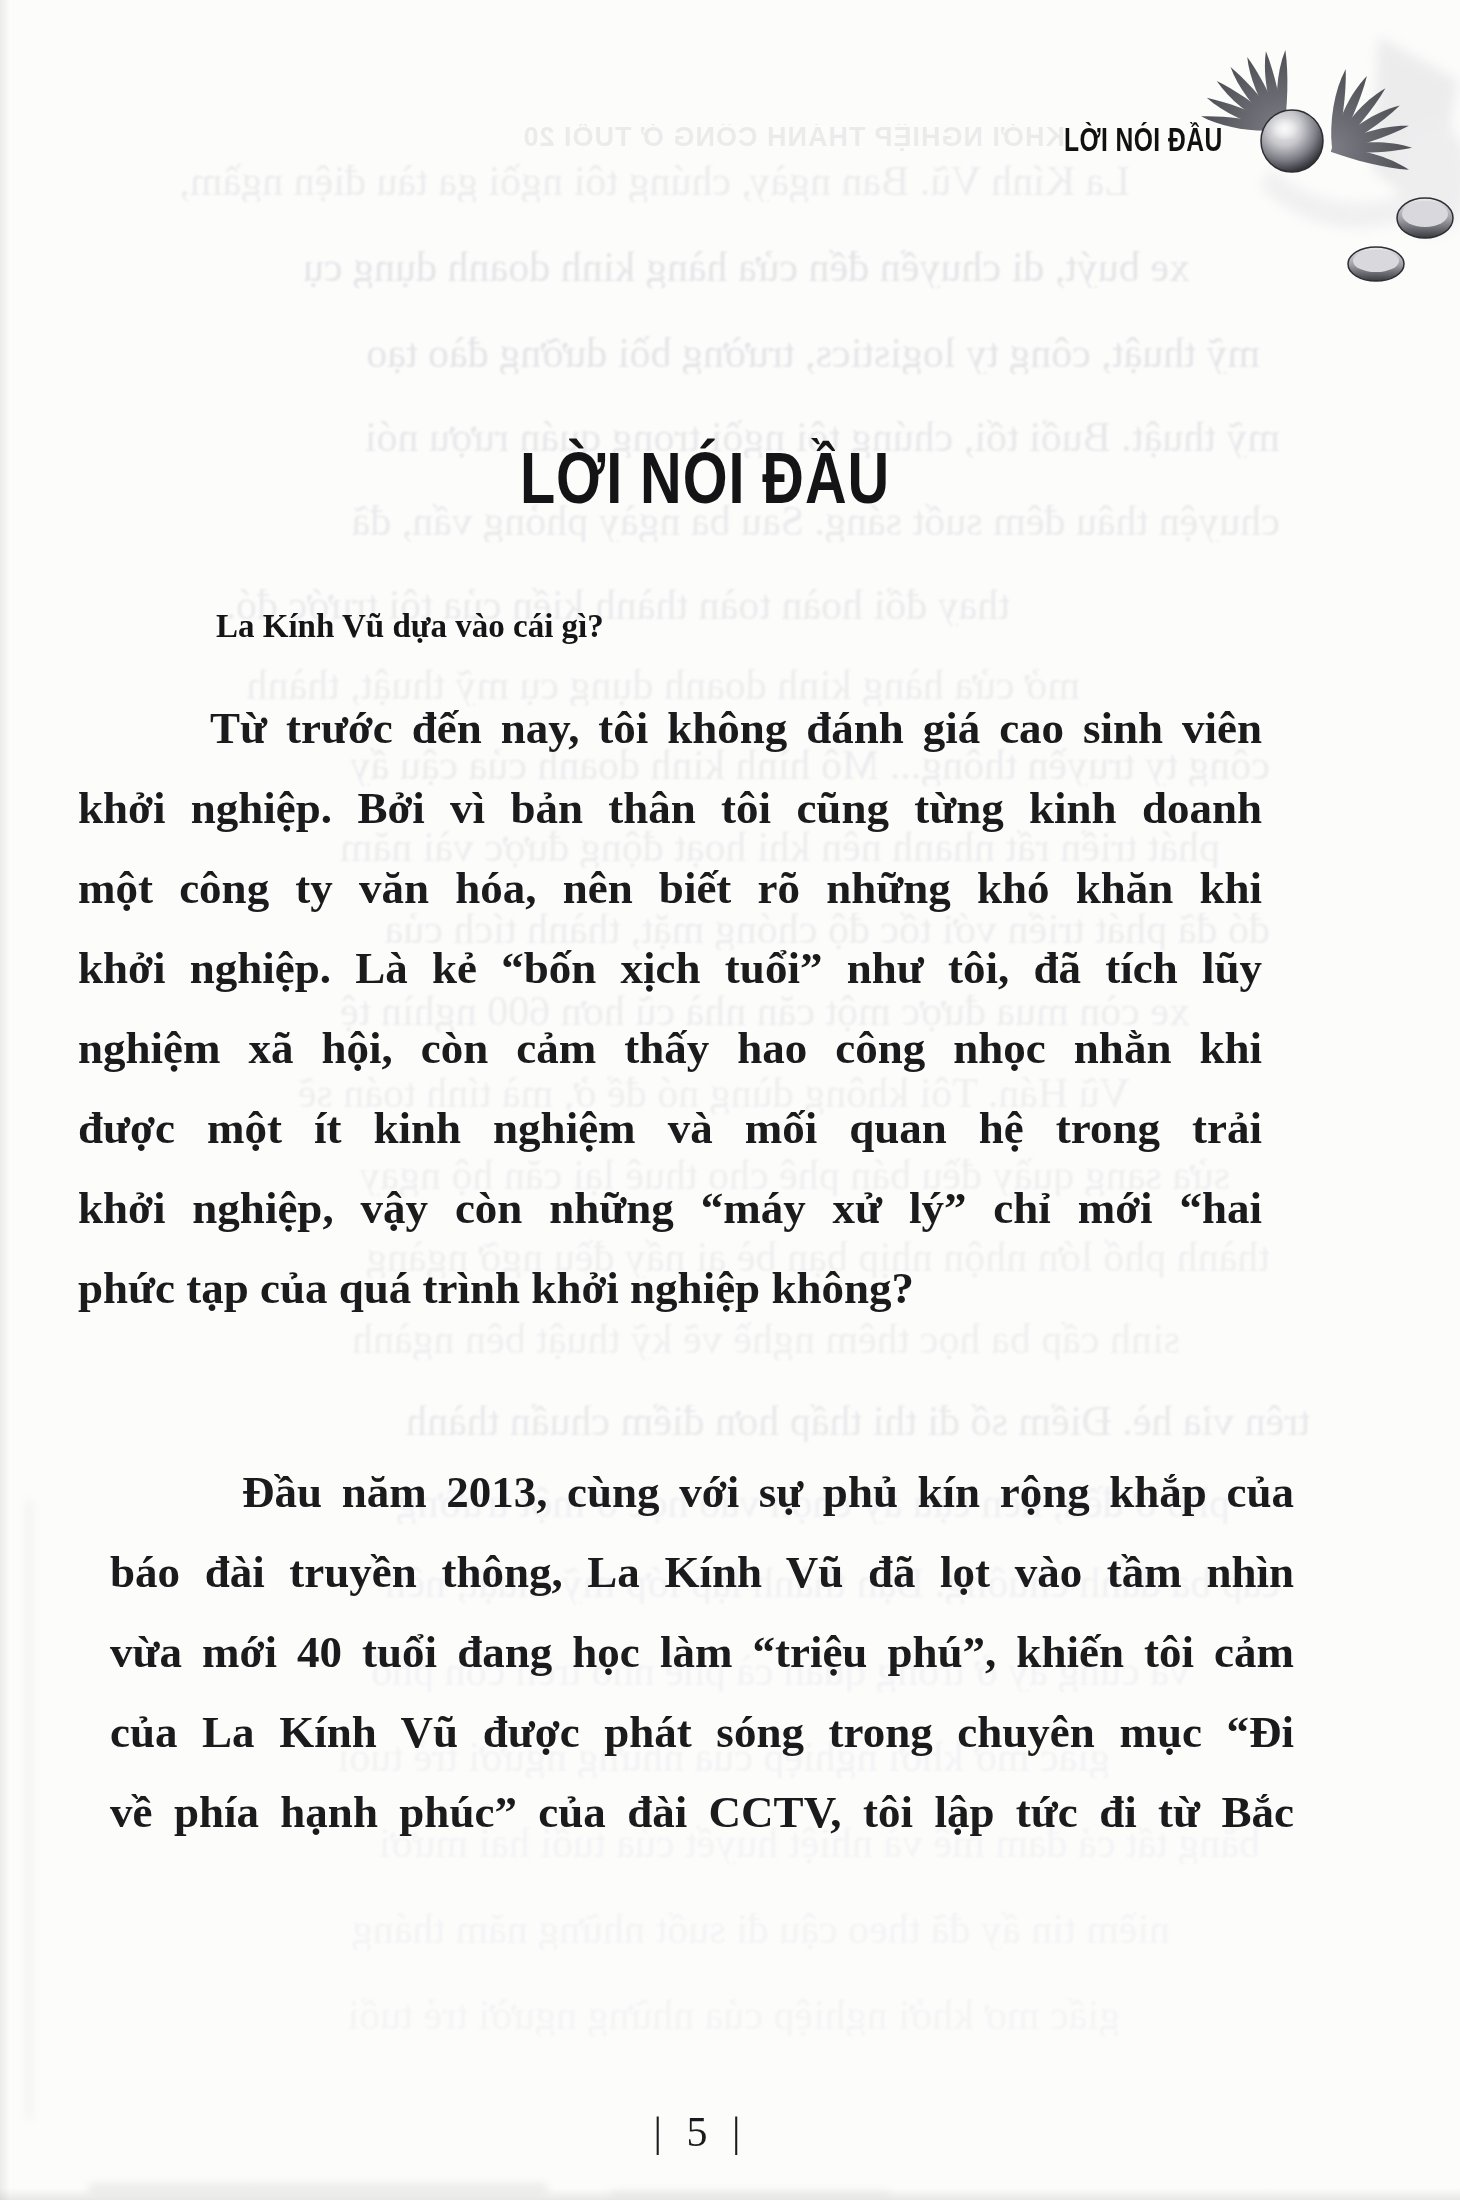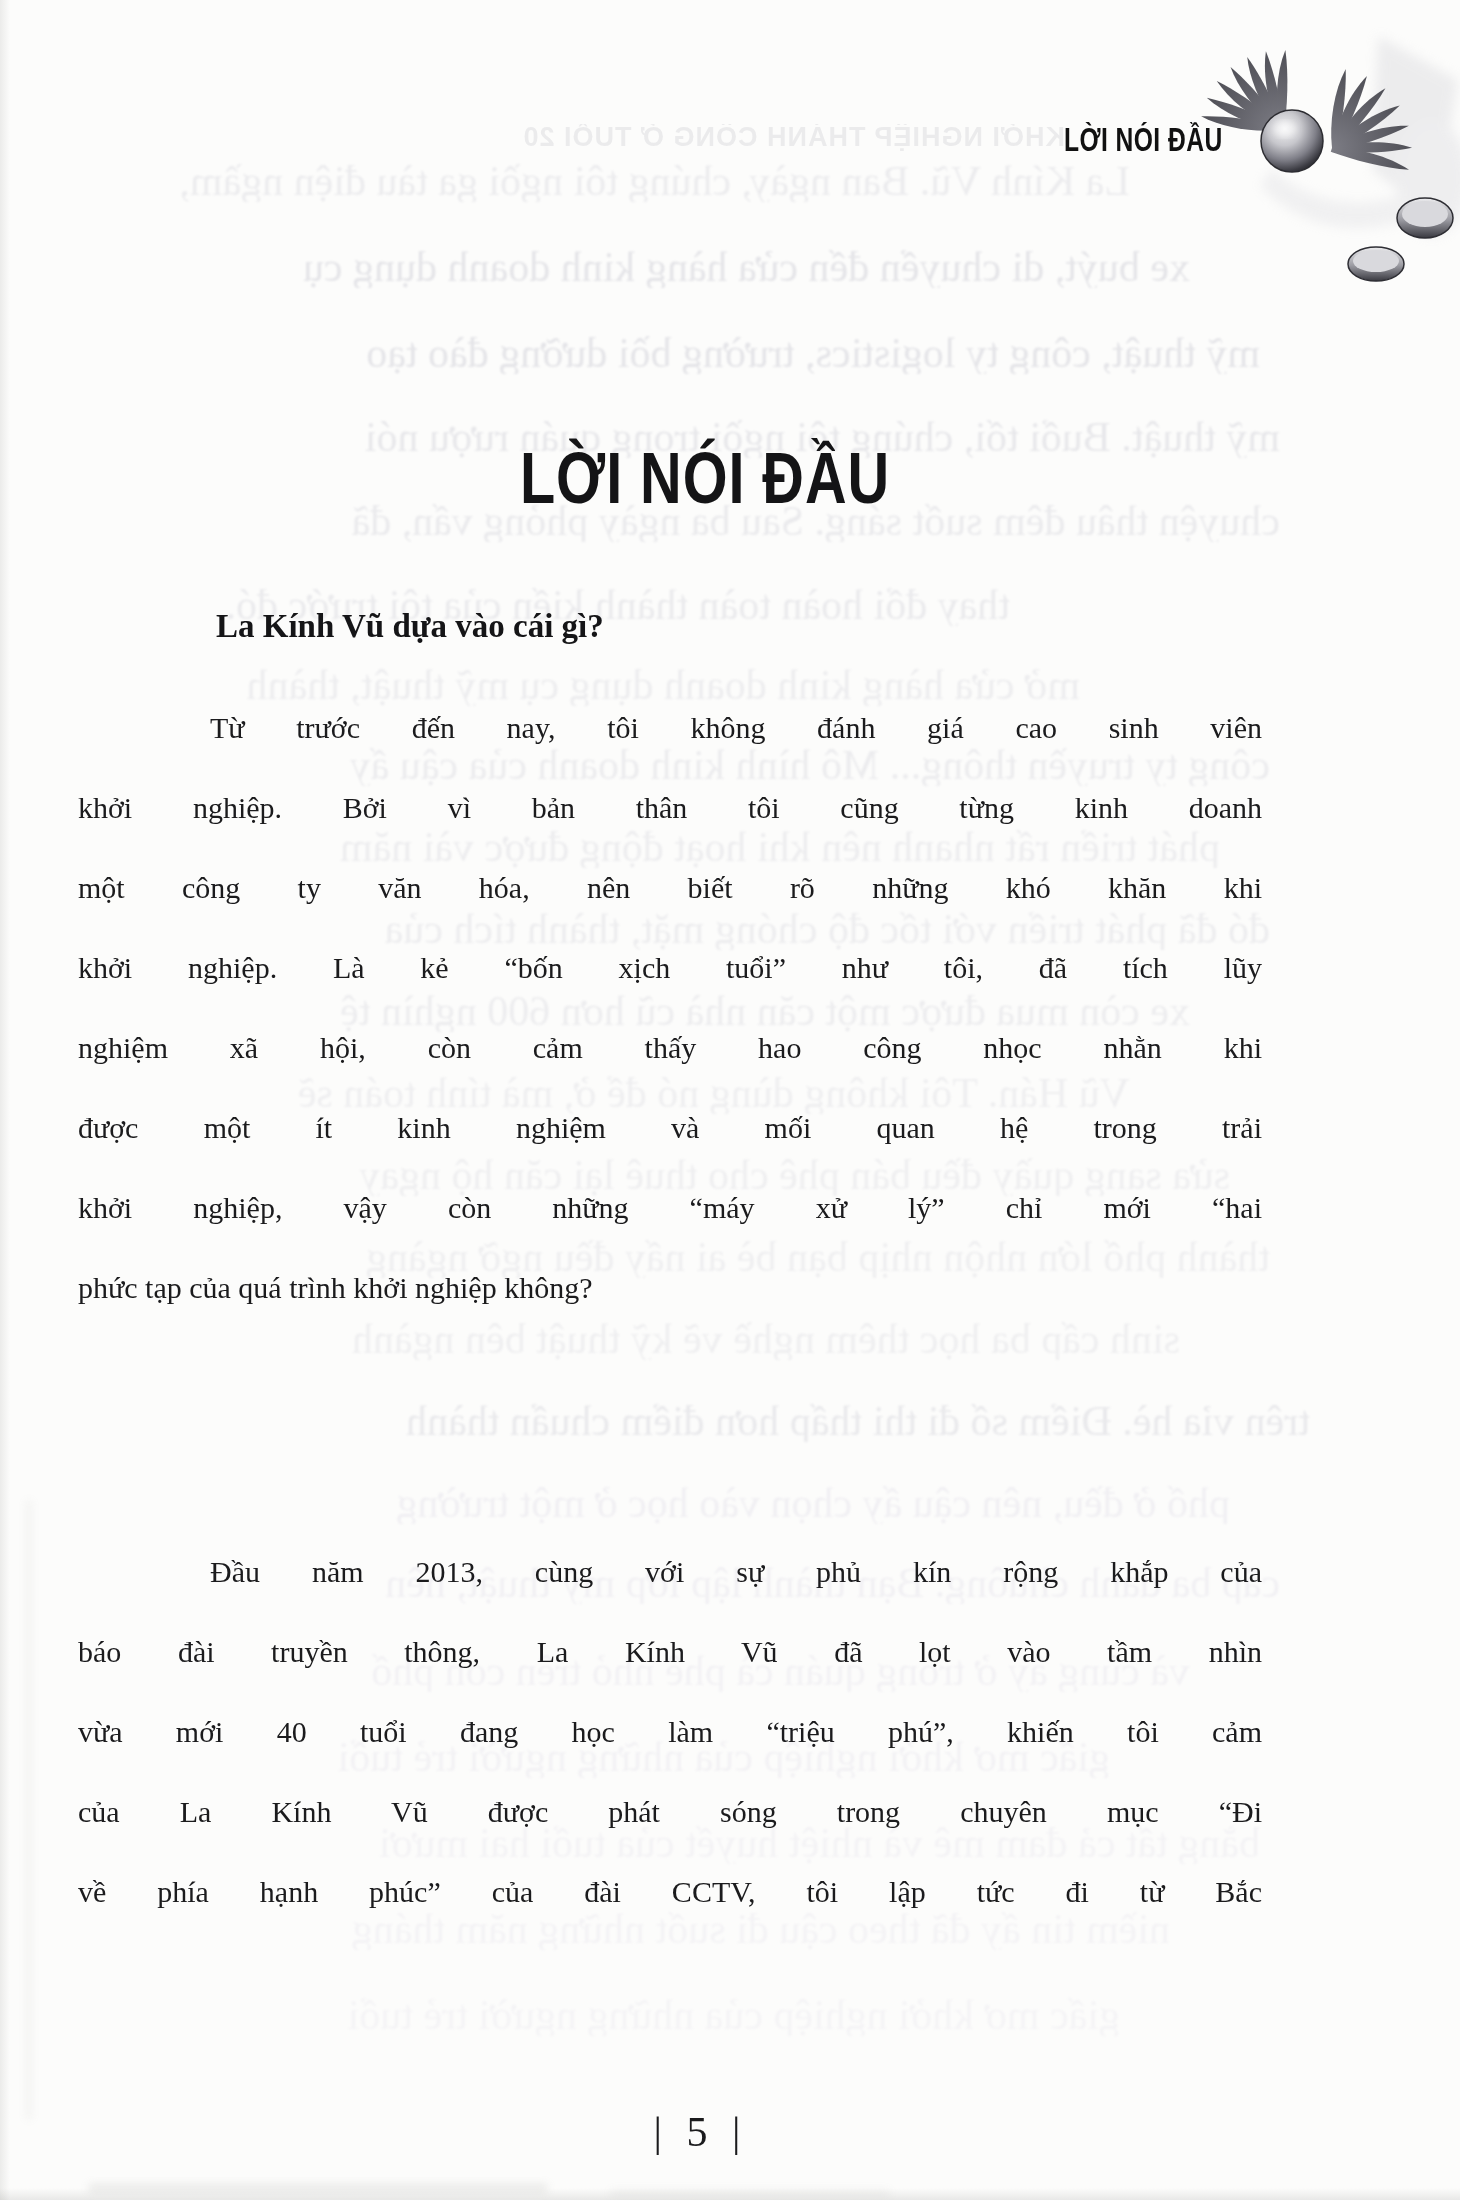--- a/index.html
+++ b/index.html
@@ -60,25 +60,26 @@
     color:#141416;
   }
   .subheading{
     position:absolute;left:216px;top:608px;margin:0;
     font-size:33px;font-weight:bold;color:#151517;
   }
 
   
   .para{
     position:absolute;left:78px;width:1184px;
-    font-size:30px;line-height:80px;
+    font-size:45px;line-height:80px;
     color:#1b1b1d;
+    font-weight:bold;
   }
   .p1{top:688px;}
-  .p2{top:1532px;}
+  .p2{top:1452px;margin-left:32px;}
   .pline{
     height:80px;
     text-align:justify;
     -moz-text-align-last:justify;
     text-align-last:justify;
     white-space:nowrap;
   }
   .pline.indent{padding-left:132px;}
   .pline.nojust{text-align-last:left;}
 

